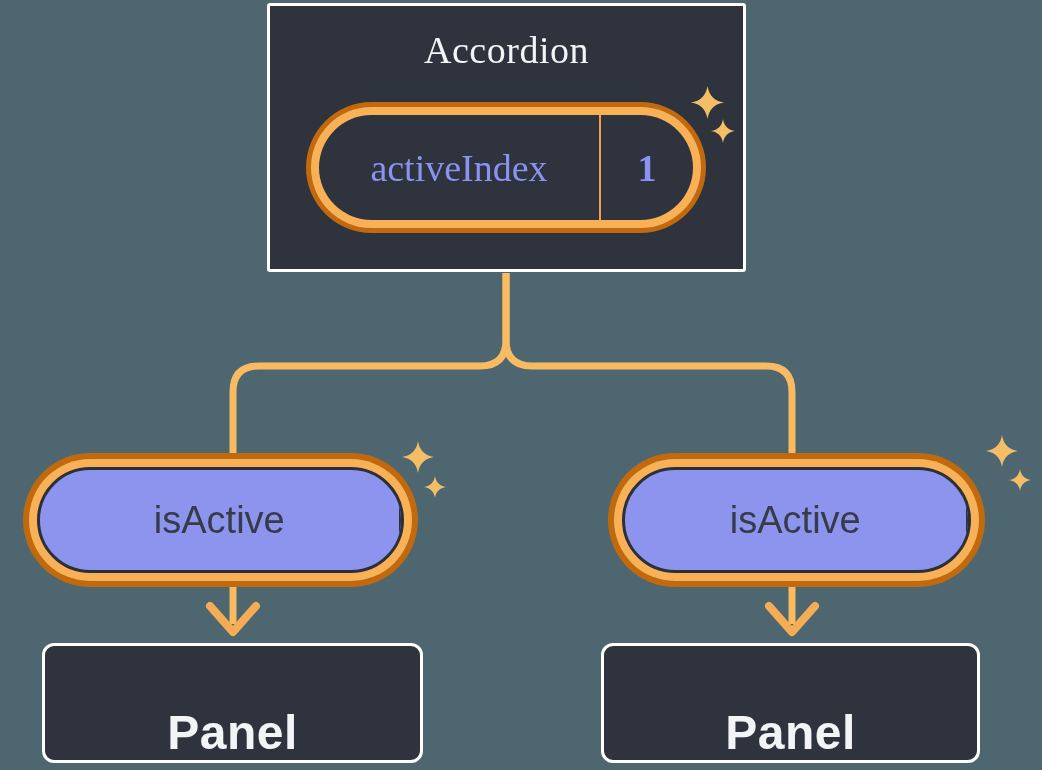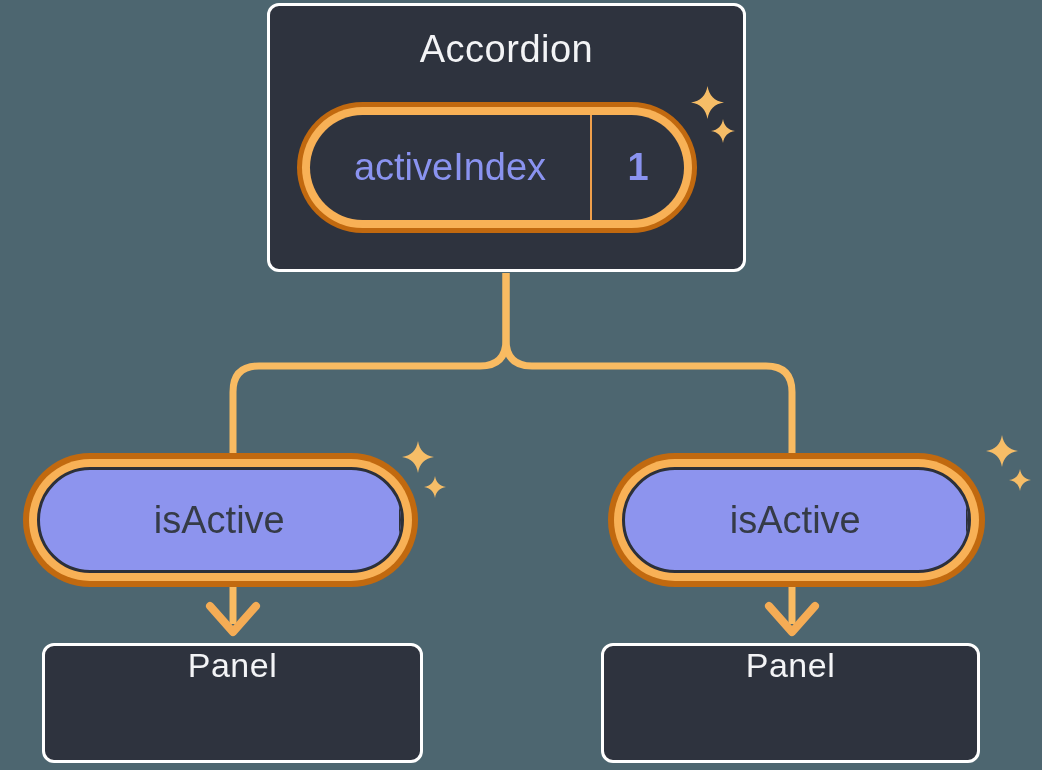--- a/index.html
+++ b/index.html
@@ -10,21 +10,21 @@
   }
   html,body{margin:0;padding:0;}
   body{font-family:"Liberation Sans", sans-serif; background:var(--bg);}
   .canvas{position:relative;width:1042px;height:770px;background:var(--bg);overflow:hidden;}
   .connectors{position:absolute;left:0;top:0;z-index:1;}
   .connectors path{fill:none;}
   .connectors .line{stroke:var(--connector);stroke-width:7;}
   .connectors .arrowhead{stroke:var(--arrow);stroke-width:8;stroke-linecap:round;stroke-linejoin:round;}
 
   .node-box{position:absolute;box-sizing:border-box;background:var(--box-fill);
-    border:3.5px solid var(--box-border);border-radius:12px;z-index:2;}
+    border:3.5px solid var(--box-border);border-radius:3px;z-index:2;font-family:Liberation Serif, serif;}
   .accordion{left:267px;top:3px;width:479px;height:269px;}
   .node-title{margin-top:22px;text-align:center;font-size:38px;font-weight:500;
     color:var(--text-light);letter-spacing:0.5px;}
 
   .ring{position:absolute;box-sizing:border-box;background:var(--ring-outer);padding:6px;z-index:2;}
   .ring, .ring *{border-radius:999px;}
   .ring-mid{box-sizing:border-box;width:100%;height:100%;background:var(--ring-inner);padding:8px;}
   .core{box-sizing:border-box;width:100%;height:100%;display:flex;align-items:stretch;overflow:hidden;}
   .core-dark{background:var(--box-fill);}
   .core-purple{background:var(--purple-fill);border:3px solid var(--navy-line);}
@@ -32,27 +32,27 @@
   .cell.grow{flex:1;}
   .cell.fixed{flex:none;}
   .divider{flex:none;width:2.5px;border-radius:0 !important;}
   .div-orange{background:var(--divider-orange);width:2px;}
   .div-navy{background:var(--navy-line);}
   .prop-name-dark{color:var(--purple-text);}
   .prop-value-dark{color:var(--purple-text);font-weight:700;}
   .prop-name-purple{color:var(--navy-text);}
   .prop-value-purple{color:var(--navy-text);font-weight:700;}
 
-  .acc-pill{left:27px;top:96px;width:400px;height:131px;padding:5px;}
+  .acc-pill{left:36px;top:96px;width:400px;height:131px;padding:5px;}
   .pill-left{left:23px;top:453px;width:395px;height:134px;}
   .pill-right{left:608px;top:453px;width:377px;height:134px;}
 
   .panel{position:absolute;box-sizing:border-box;background:var(--box-fill);
-    border:3.5px solid var(--box-border);border-radius:12px;display:flex;align-items:flex-start;
-    justify-content:center;font-size:34px;font-weight:400;color:var(--text-light);z-index:2;
+    border:3.5px solid var(--box-border);border-radius:12px;display:flex;align-items:flex-end;
+    justify-content:center;font-size:48px;font-weight:700;color:var(--text-light);z-index:2;
     letter-spacing:0.5px;}
   .panel-left{left:42px;top:643px;width:381px;height:120px;}
   .panel-right{left:601px;top:643px;width:379px;height:120px;}
 
   .sparkle{position:absolute;z-index:3;}
   .sparkle path{fill:var(--sparkle);}
 </style>
 </head>
 <body>
 

